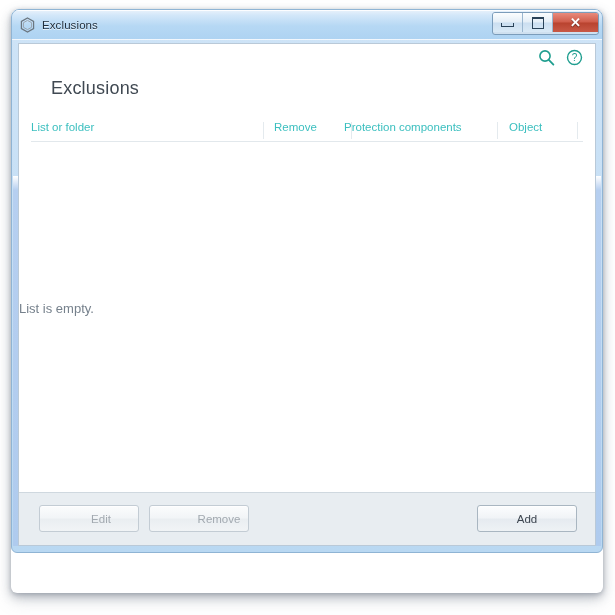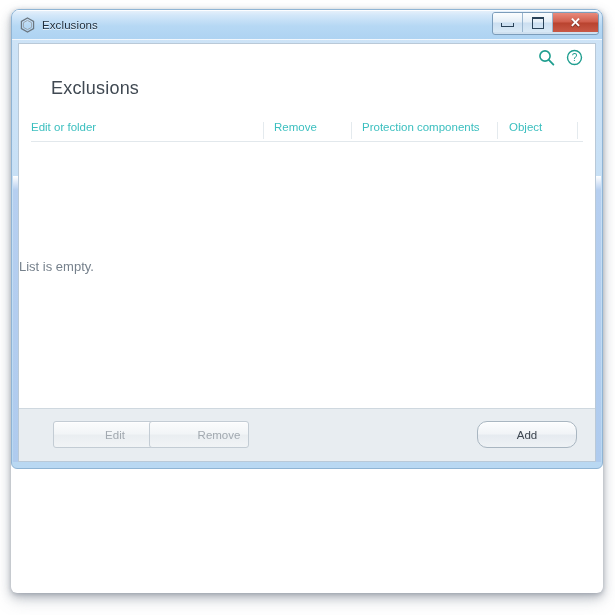--- a/index.html
+++ b/index.html
@@ -33,21 +33,21 @@
       0 1px 4px rgba(90,100,115,0.30),
       0 8px 18px rgba(110,120,135,0.20);
   }
 
   
   #window {
     position: absolute;
     left: 11px;
     top: 9px;
     width: 592px;
-    height: 460px;
+    height: 544px;
     border-radius: 8px 8px 6px 6px;
     background: linear-gradient(to bottom, #cfe4f7 0%, #b9d8f2 100%);
     border: 1px solid #8fb4d4;
     box-sizing: border-box;
     overflow: hidden;
   }
 
   
   #titlebar {
     position: relative;
@@ -258,23 +258,23 @@
     box-sizing: border-box;
     cursor: pointer;
     box-shadow: 0 1px 0 rgba(255,255,255,0.7) inset;
   }
   .btn.disabled {
     color: #a2a9b0;
     border-color: #c3ccd4;
     background: linear-gradient(to bottom, #fbfcfd 0%, #f2f5f7 46%, #eaeef1 54%, #f1f4f6 100%);
     cursor: default;
   }
-  #btn-edit   { left: 34px;  width: 100px; padding-left: 24px; }
+  #btn-edit   { left: 20px;  width: 100px; padding-left: 24px; }
   #btn-remove { left: 130px; width: 100px; padding-left: 40px; }
-  #btn-add    { right: 18px; width: 100px; border-radius: 10px; }
+  #btn-add    { right: 18px; width: 100px; }
 </style>
 </head>
 <body>
 
 <div id="desktop">
 
   <div class="win-shadow"></div>
 
   <div id="window">
 
@@ -323,29 +323,29 @@
                 <circle cx="8.5" cy="8.5" r="7" fill="none" stroke="#1f9e8f" stroke-width="1.4"></circle>
                 <text x="8.5" y="12.4" text-anchor="middle" font-family="Liberation Sans, sans-serif" font-size="10" fill="#1f9e8f">?</text>
               </svg>
             </span>
           </div>
         </div>
 
         <div id="heading">Exclusions</div>
 
         <div id="col-header">
-          <div class="col" style="left:0px">Edit or folder</div>
+          <div class="col" style="left:0px">List or folder</div>
 
           <div class="col-div" style="left:232px"></div>
 
           <div class="col" style="left:243px">Remove</div>
 
           <div class="col-div" style="left:320px"></div>
 
-          <div class="col" style="left:331px">Protection components</div>
+          <div class="col" style="left:313px">Protection components</div>
 
           <div class="col-div" style="left:466px"></div>
 
           <div class="col" style="left:478px">Object</div>
 
           <div class="col-div" style="left:546px"></div>
         </div>
 
         <div id="list-body">
           <div id="empty-text">List is empty.</div>

